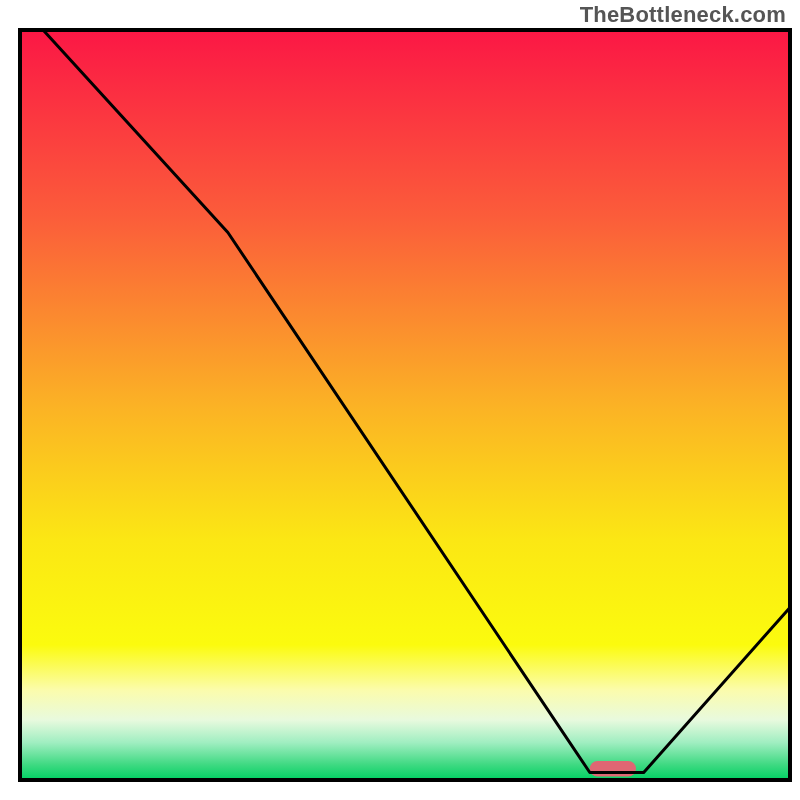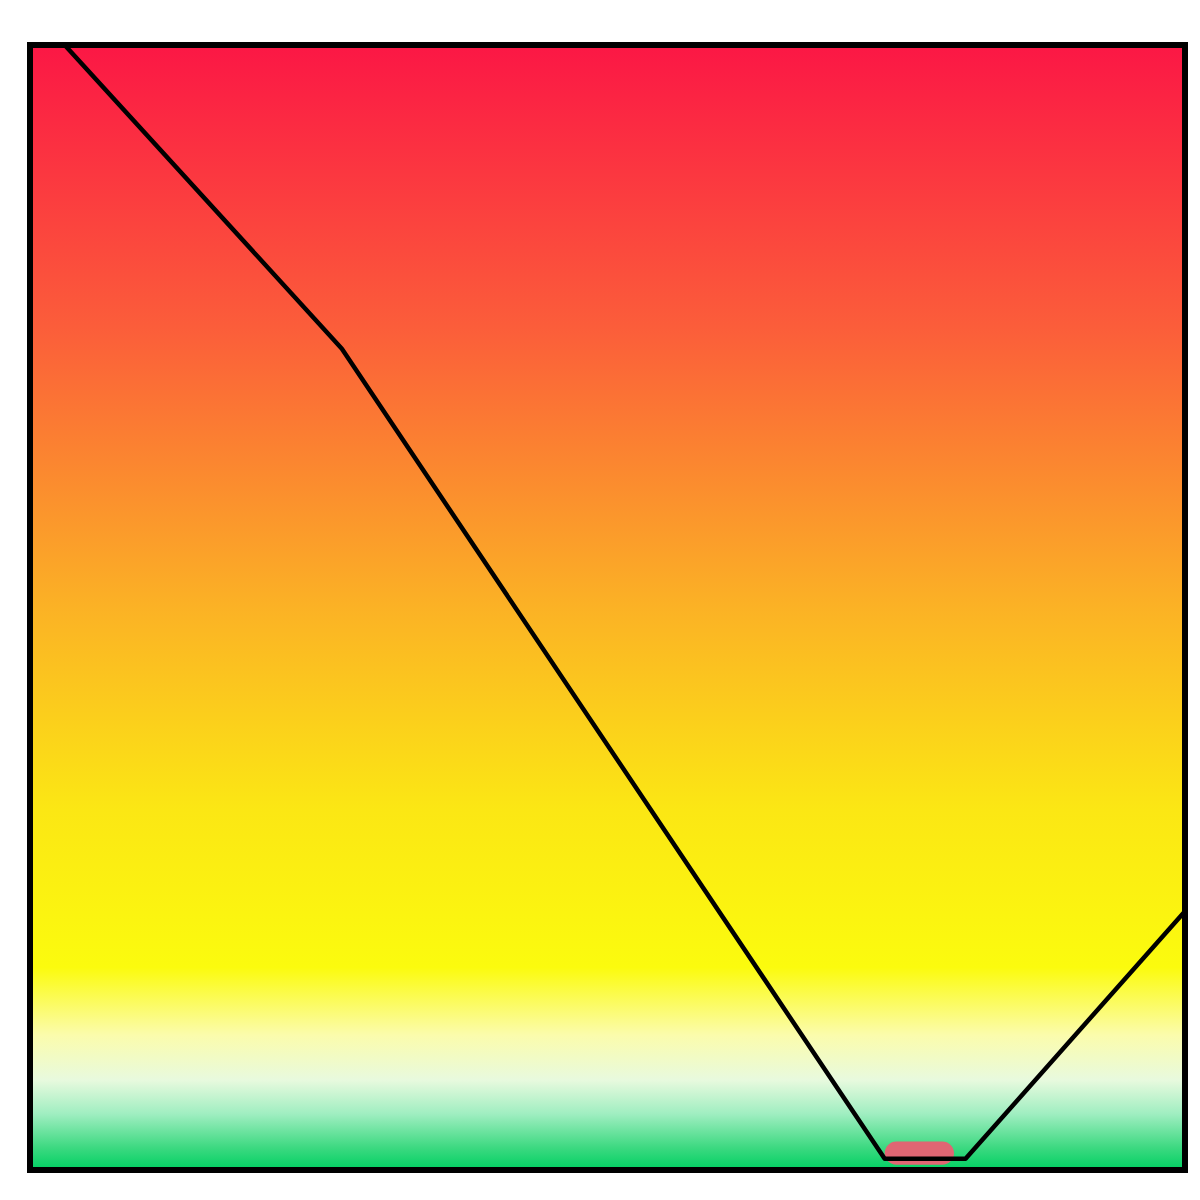--- a/index.html
+++ b/index.html
@@ -25,20 +25,21 @@
     font-size: 22px;
     font-weight: 600;
     color: #555;
     letter-spacing: 0.2px;
   }
 </style>
 </head>
 <body>
 
 <div class="canvas-wrap">
+  <div class="watermark">TheBottleneck.com</div>
 
   <svg id="chart-svg" width="800" height="800" viewBox="0 0 800 800">
     <defs>
       <linearGradient id="bg-grad" x1="0" y1="0" x2="0" y2="1">
           <stop offset="0%" stop-color="#fb1745"></stop>
           <stop offset="25%" stop-color="#fb5d3a"></stop>
           <stop offset="50%" stop-color="#fbb225"></stop>
           <stop offset="68%" stop-color="#fbe714"></stop>
           <stop offset="82%" stop-color="#fbfb0e"></stop>
           <stop offset="88%" stop-color="#fbfcac"></stop>

